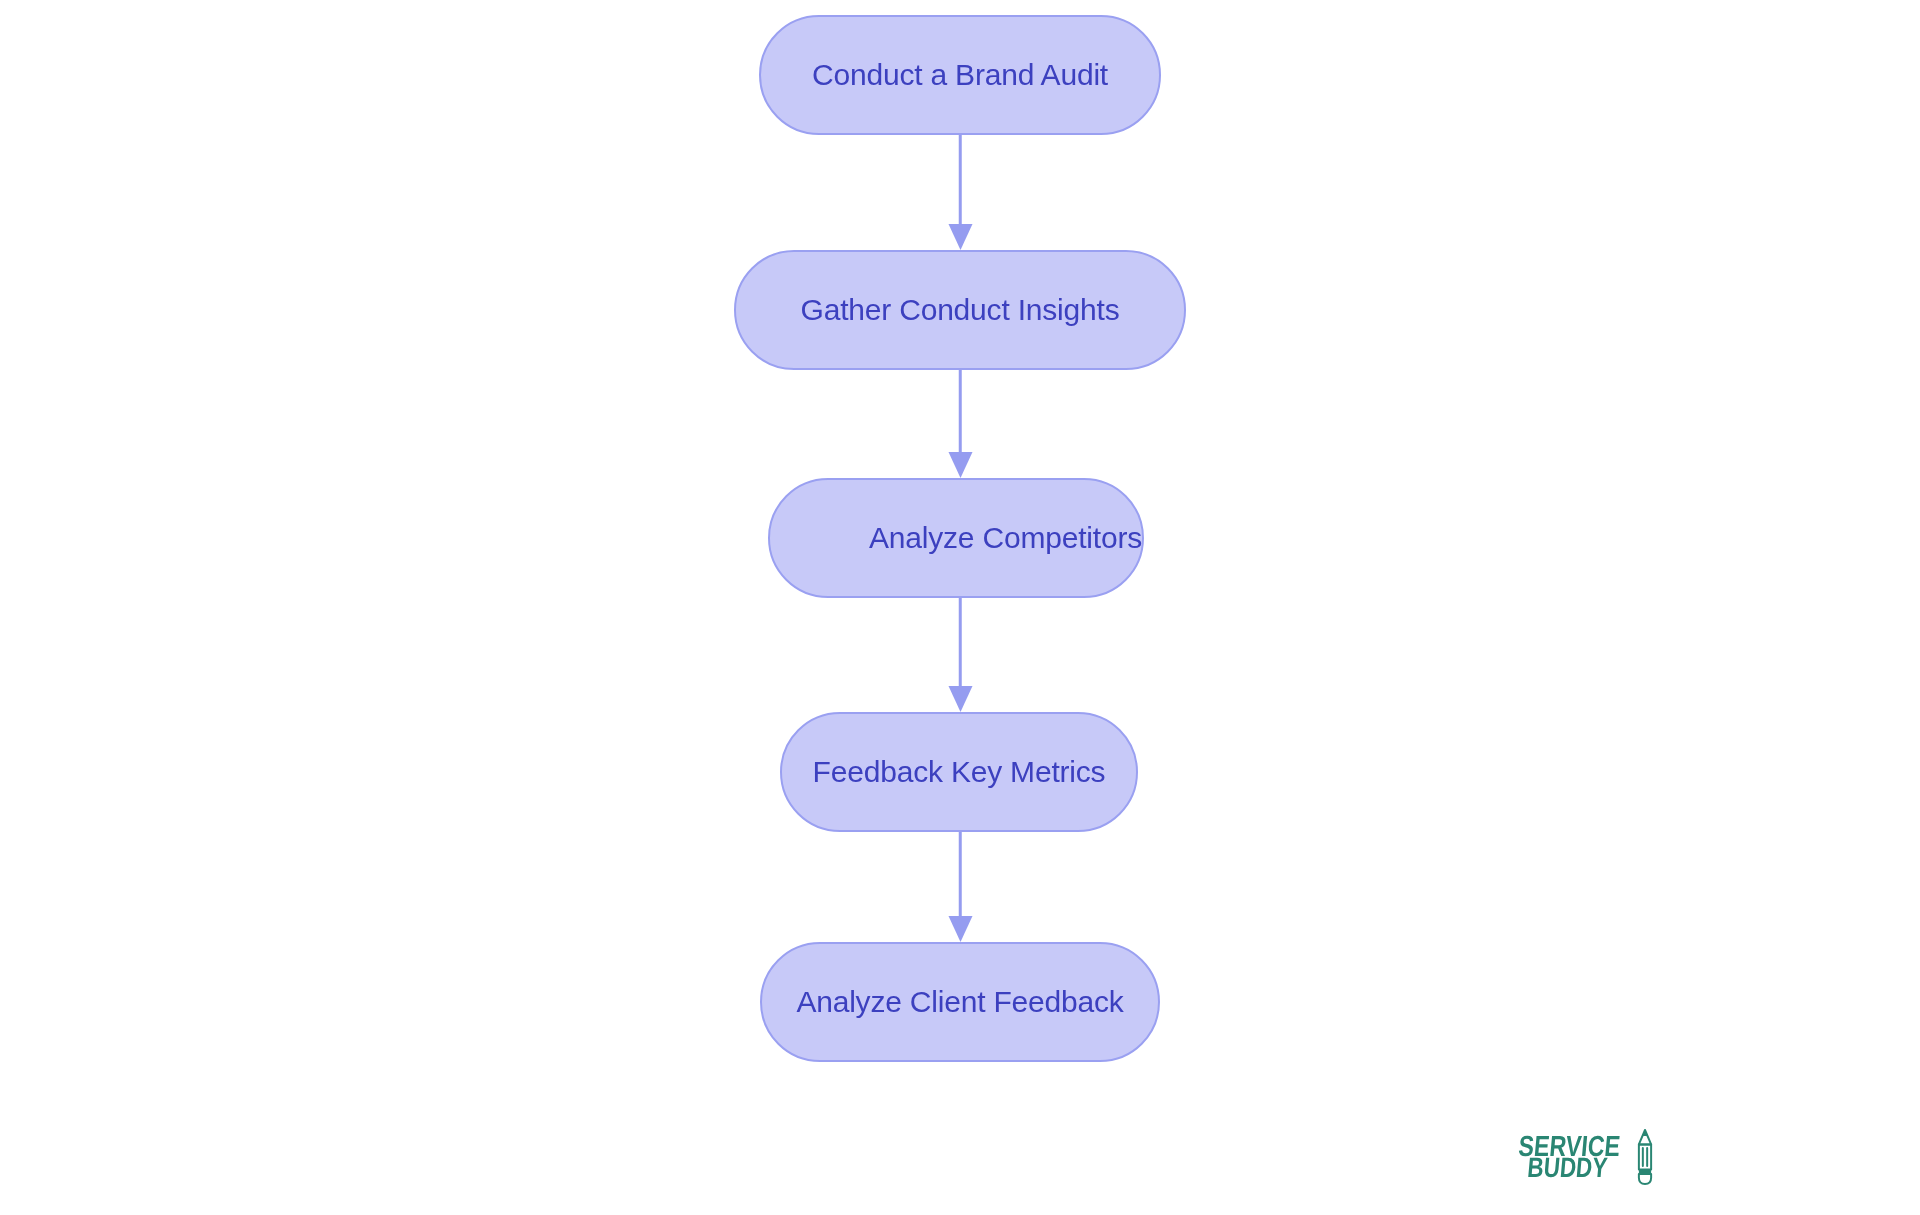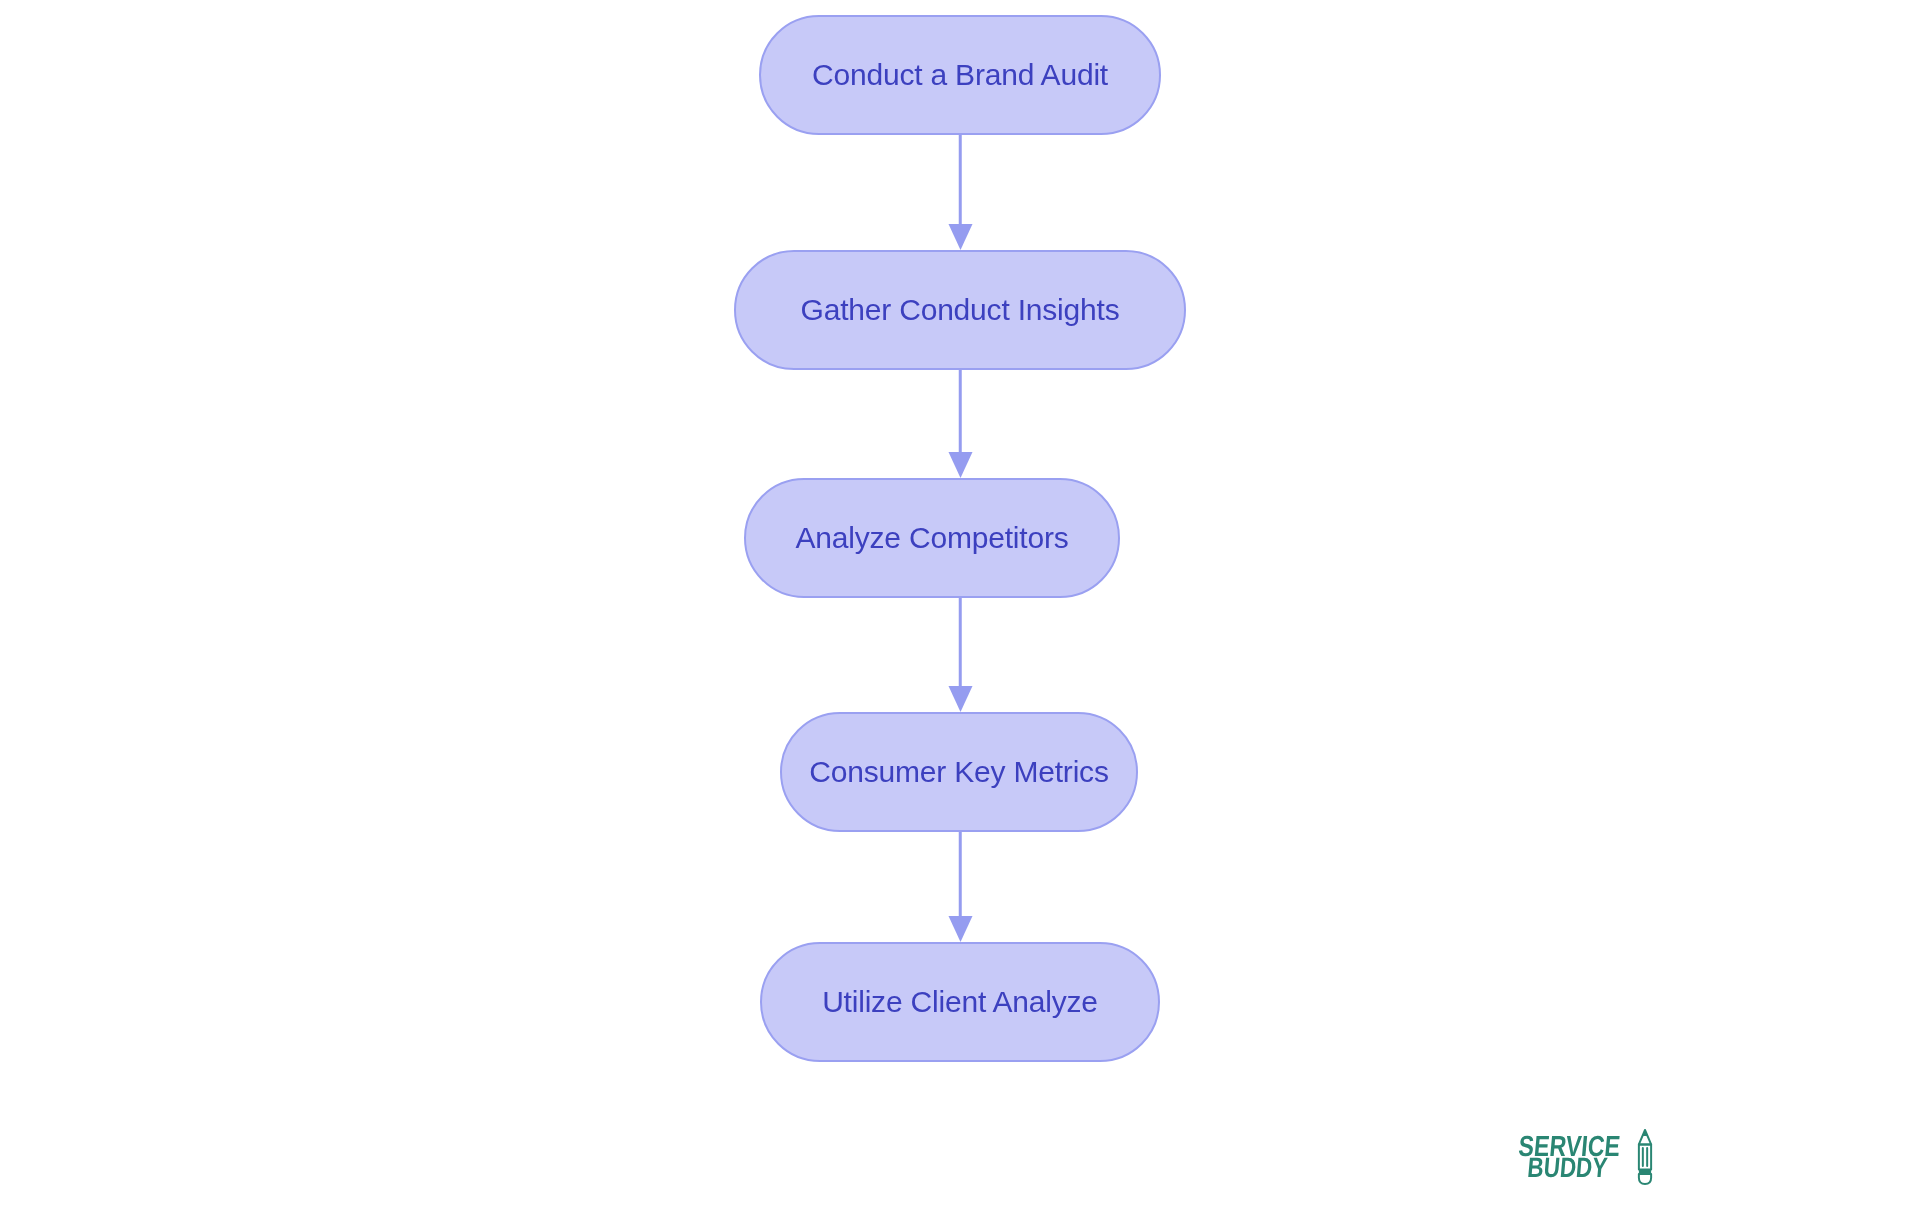--- a/index.html
+++ b/index.html
@@ -24,21 +24,21 @@
     display:flex;align-items:center;justify-content:center;
   }
   .flow-node .label{
     color:var(--node-text);
     font-size:30px;
     letter-spacing:-0.2px;
     white-space:nowrap;
   }
   .n1{left:759px;top:15px;width:402px;}
   .n2{left:734px;top:250px;width:452px;}
-  .n3{left:744px;top:478px;width:376px;}
+  .n3{left:768px;top:478px;width:376px;justify-content:flex-end;}
   .n4{left:780px;top:712px;width:358px;}
   .n5{left:760px;top:942px;width:400px;}
 
   .flow-arrow{position:absolute;width:25px;transform:translateX(-50%);left:960px;}
   .a1{top:135px;height:115px;}
   .a2{top:370px;height:108px;}
   .a3{top:598px;height:114px;}
   .a4{top:832px;height:110px;}
   .flow-arrow .line{
     position:absolute;left:50%;transform:translateX(-50%);
@@ -95,30 +95,30 @@
   <div class="flow-node n3">
     <span class="label">Analyze Competitors</span>
   </div>
 
   <div class="flow-arrow a3">
     <div class="line"></div>
     <div class="head"></div>
   </div>
 
   <div class="flow-node n4">
-    <span class="label">Consumer Key Metrics</span>
+    <span class="label">Feedback Key Metrics</span>
   </div>
 
   <div class="flow-arrow a4">
     <div class="line"></div>
     <div class="head"></div>
   </div>
 
   <div class="flow-node n5">
-    <span class="label">Utilize Client Analyze</span>
+    <span class="label">Analyze Client Feedback</span>
   </div>
 
   <div class="logo">
     <div class="wordmark">
       <span class="l1">SERVICE</span>
       <span class="l2">BUDDY</span>
     </div>
     <span>
       <svg width="18" height="56" viewBox="0 0 20 62" fill="none" stroke="#2a8673" stroke-width="2.2" stroke-linejoin="round">
         <path d="M10 1 L16.8 17 L3.2 17 Z"></path>

